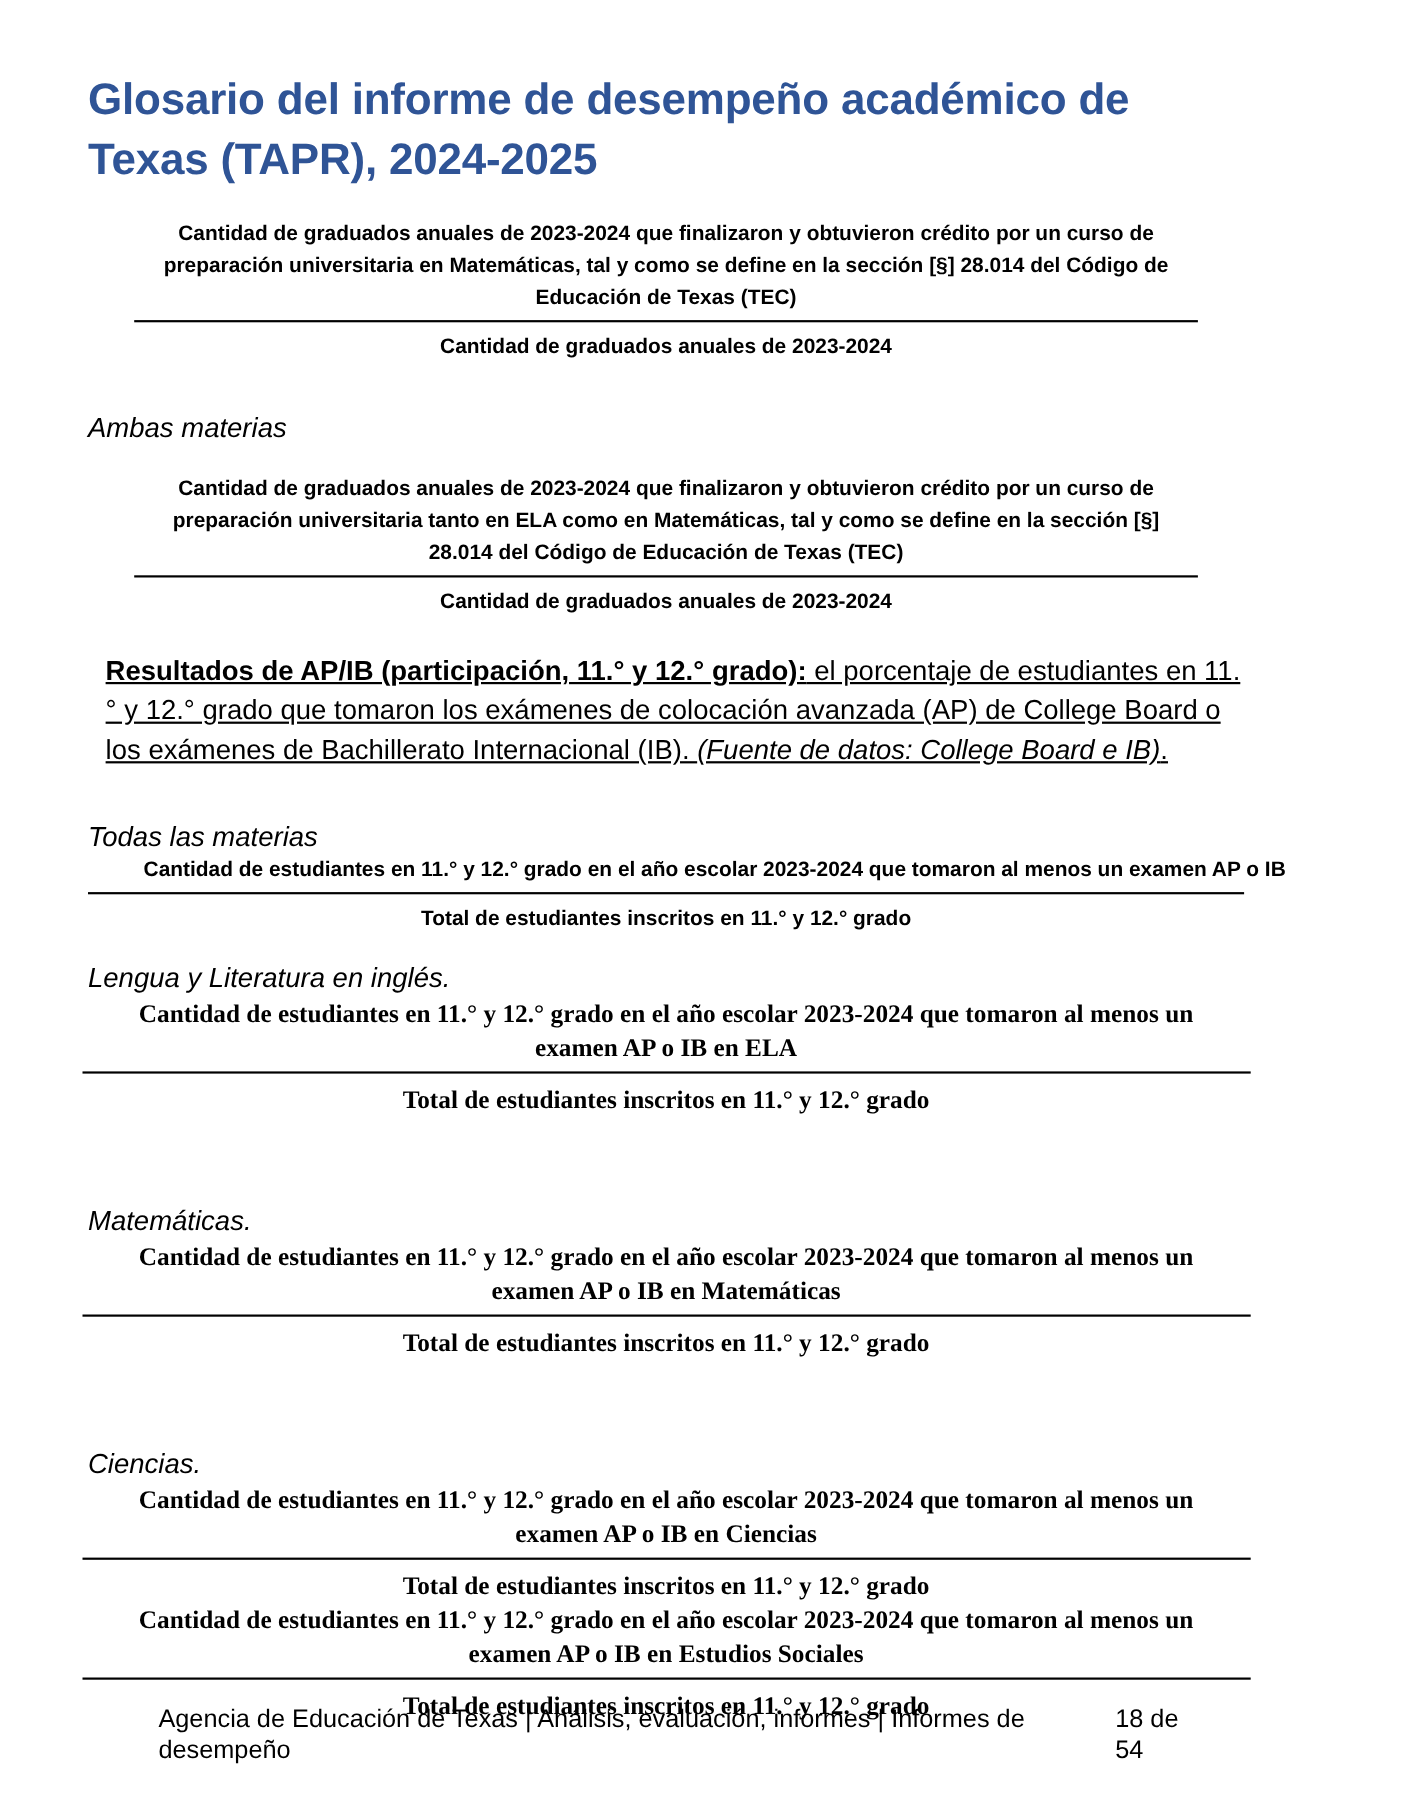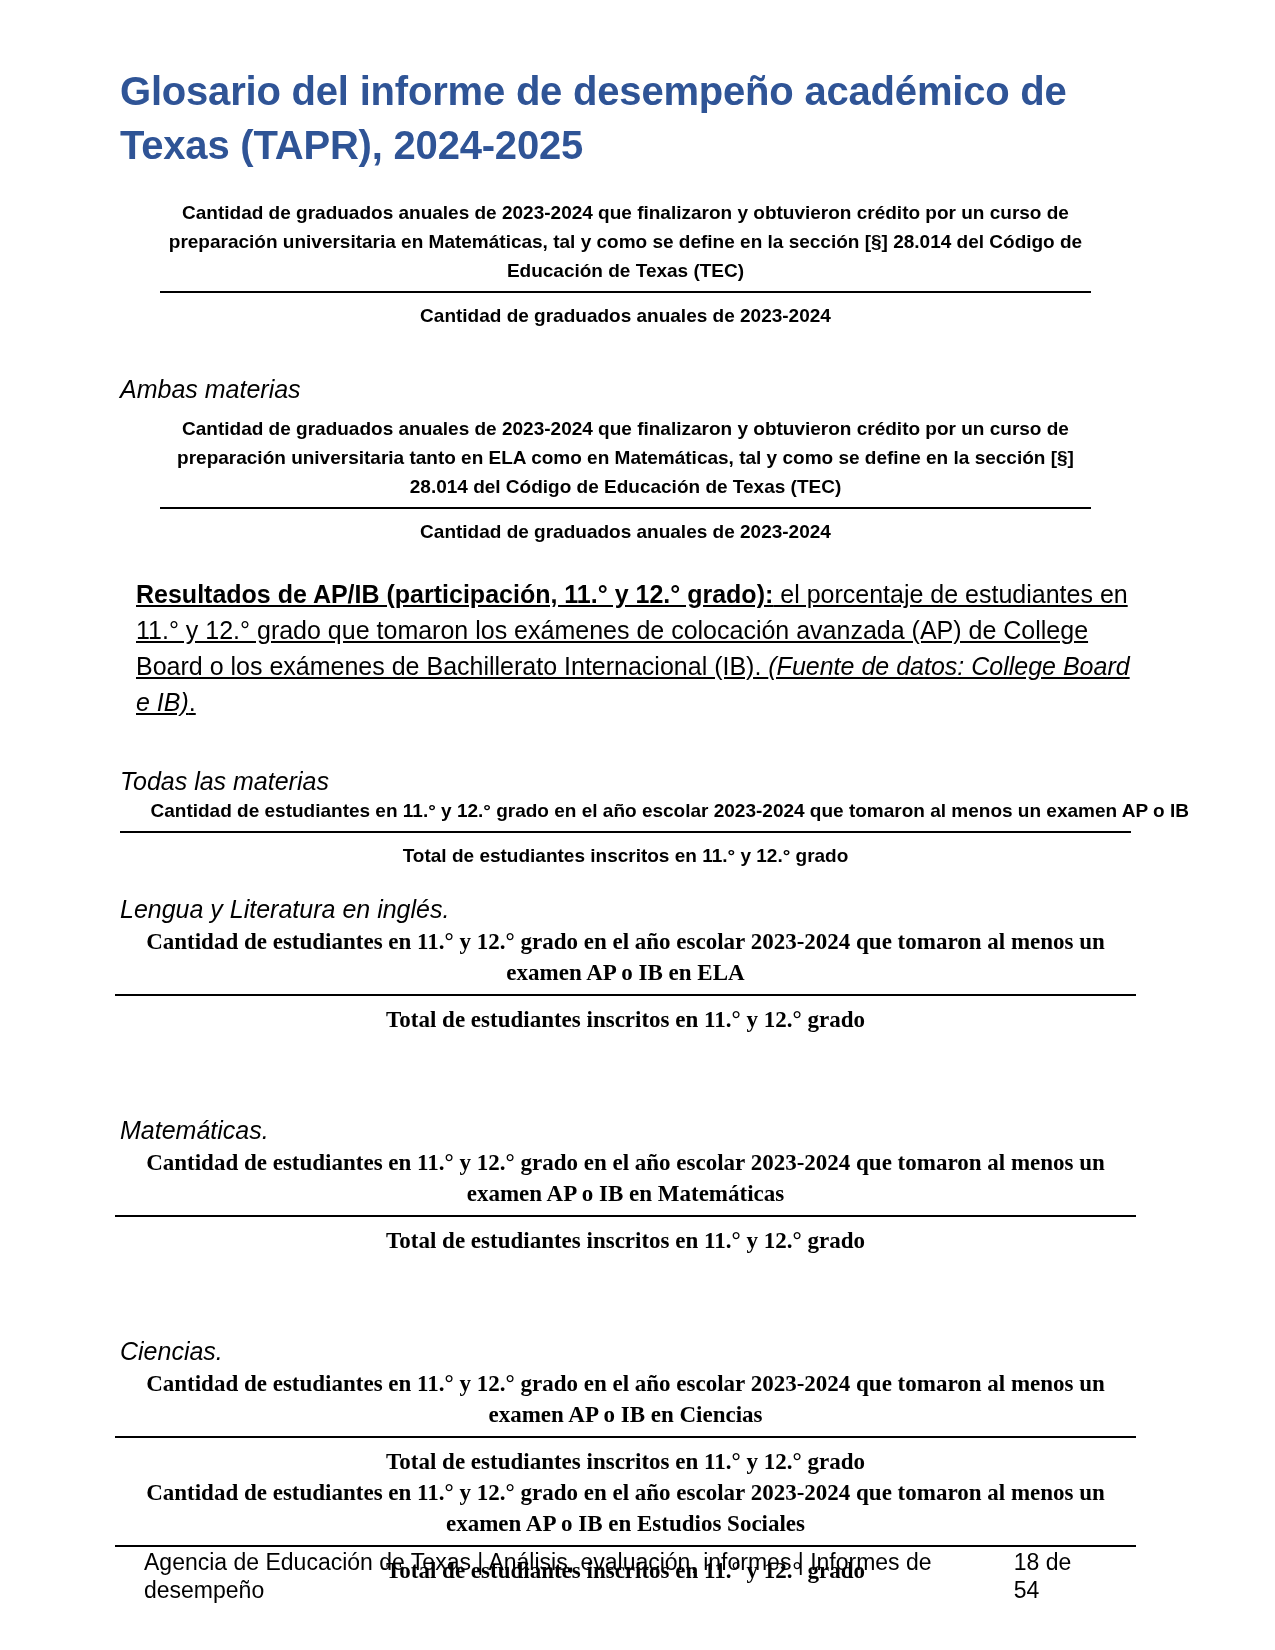--- a/index.html
+++ b/index.html
@@ -1,21 +1,21 @@
 <!DOCTYPE html>
 <html lang="es"><head>
 <meta charset="utf-8">
 <style>
   html,body{margin:0;padding:0;background:#ffffff;}
   body{
     width:1275px;height:1650px;position:relative;overflow:hidden;
     font-family:"Liberation Sans",sans-serif;color:#000000;
     -webkit-font-smoothing:antialiased;
   }
-  .content{padding:64px 144px 0 120px;}
+  .content{padding:64px 144px 0 80px;}
 
   h1.page-title{
     margin:0 0 26px 0;
     font-size:40px;line-height:54px;font-weight:bold;
     color:#2F5496;letter-spacing:-0.2px;
   }
 
   
   .fraction{text-align:center;}
   .fraction .num,.fraction .den{margin:0 auto;}
@@ -34,21 +34,21 @@
 
   .num.oneline{white-space:nowrap;}
 
   .frac-intro-1{margin-top:0;}
   .frac-intro-2{margin-top:4px;}
 
   .heading-italic{
     font-style:italic;font-size:25px;line-height:30px;margin:0;
     font-weight:normal;
   }
-  .h-ambas{margin:44px 0 10px 0;}
+  .h-ambas{margin:44px 0 26px 0;}
   .h-todas{margin:46px 0 0 0;}
   .h-subject{margin:24px 0 2px 0;}
   .h-subject-far{margin:80px 0 2px 0;}
 
   .para{font-size:25px;line-height:36px;margin:0;}
   .para .lead{font-weight:bold;}
   .para .src{font-style:italic;}
   .para-participacion{margin:30px 0 0 16px;text-decoration:underline;}
 
   .footer{

